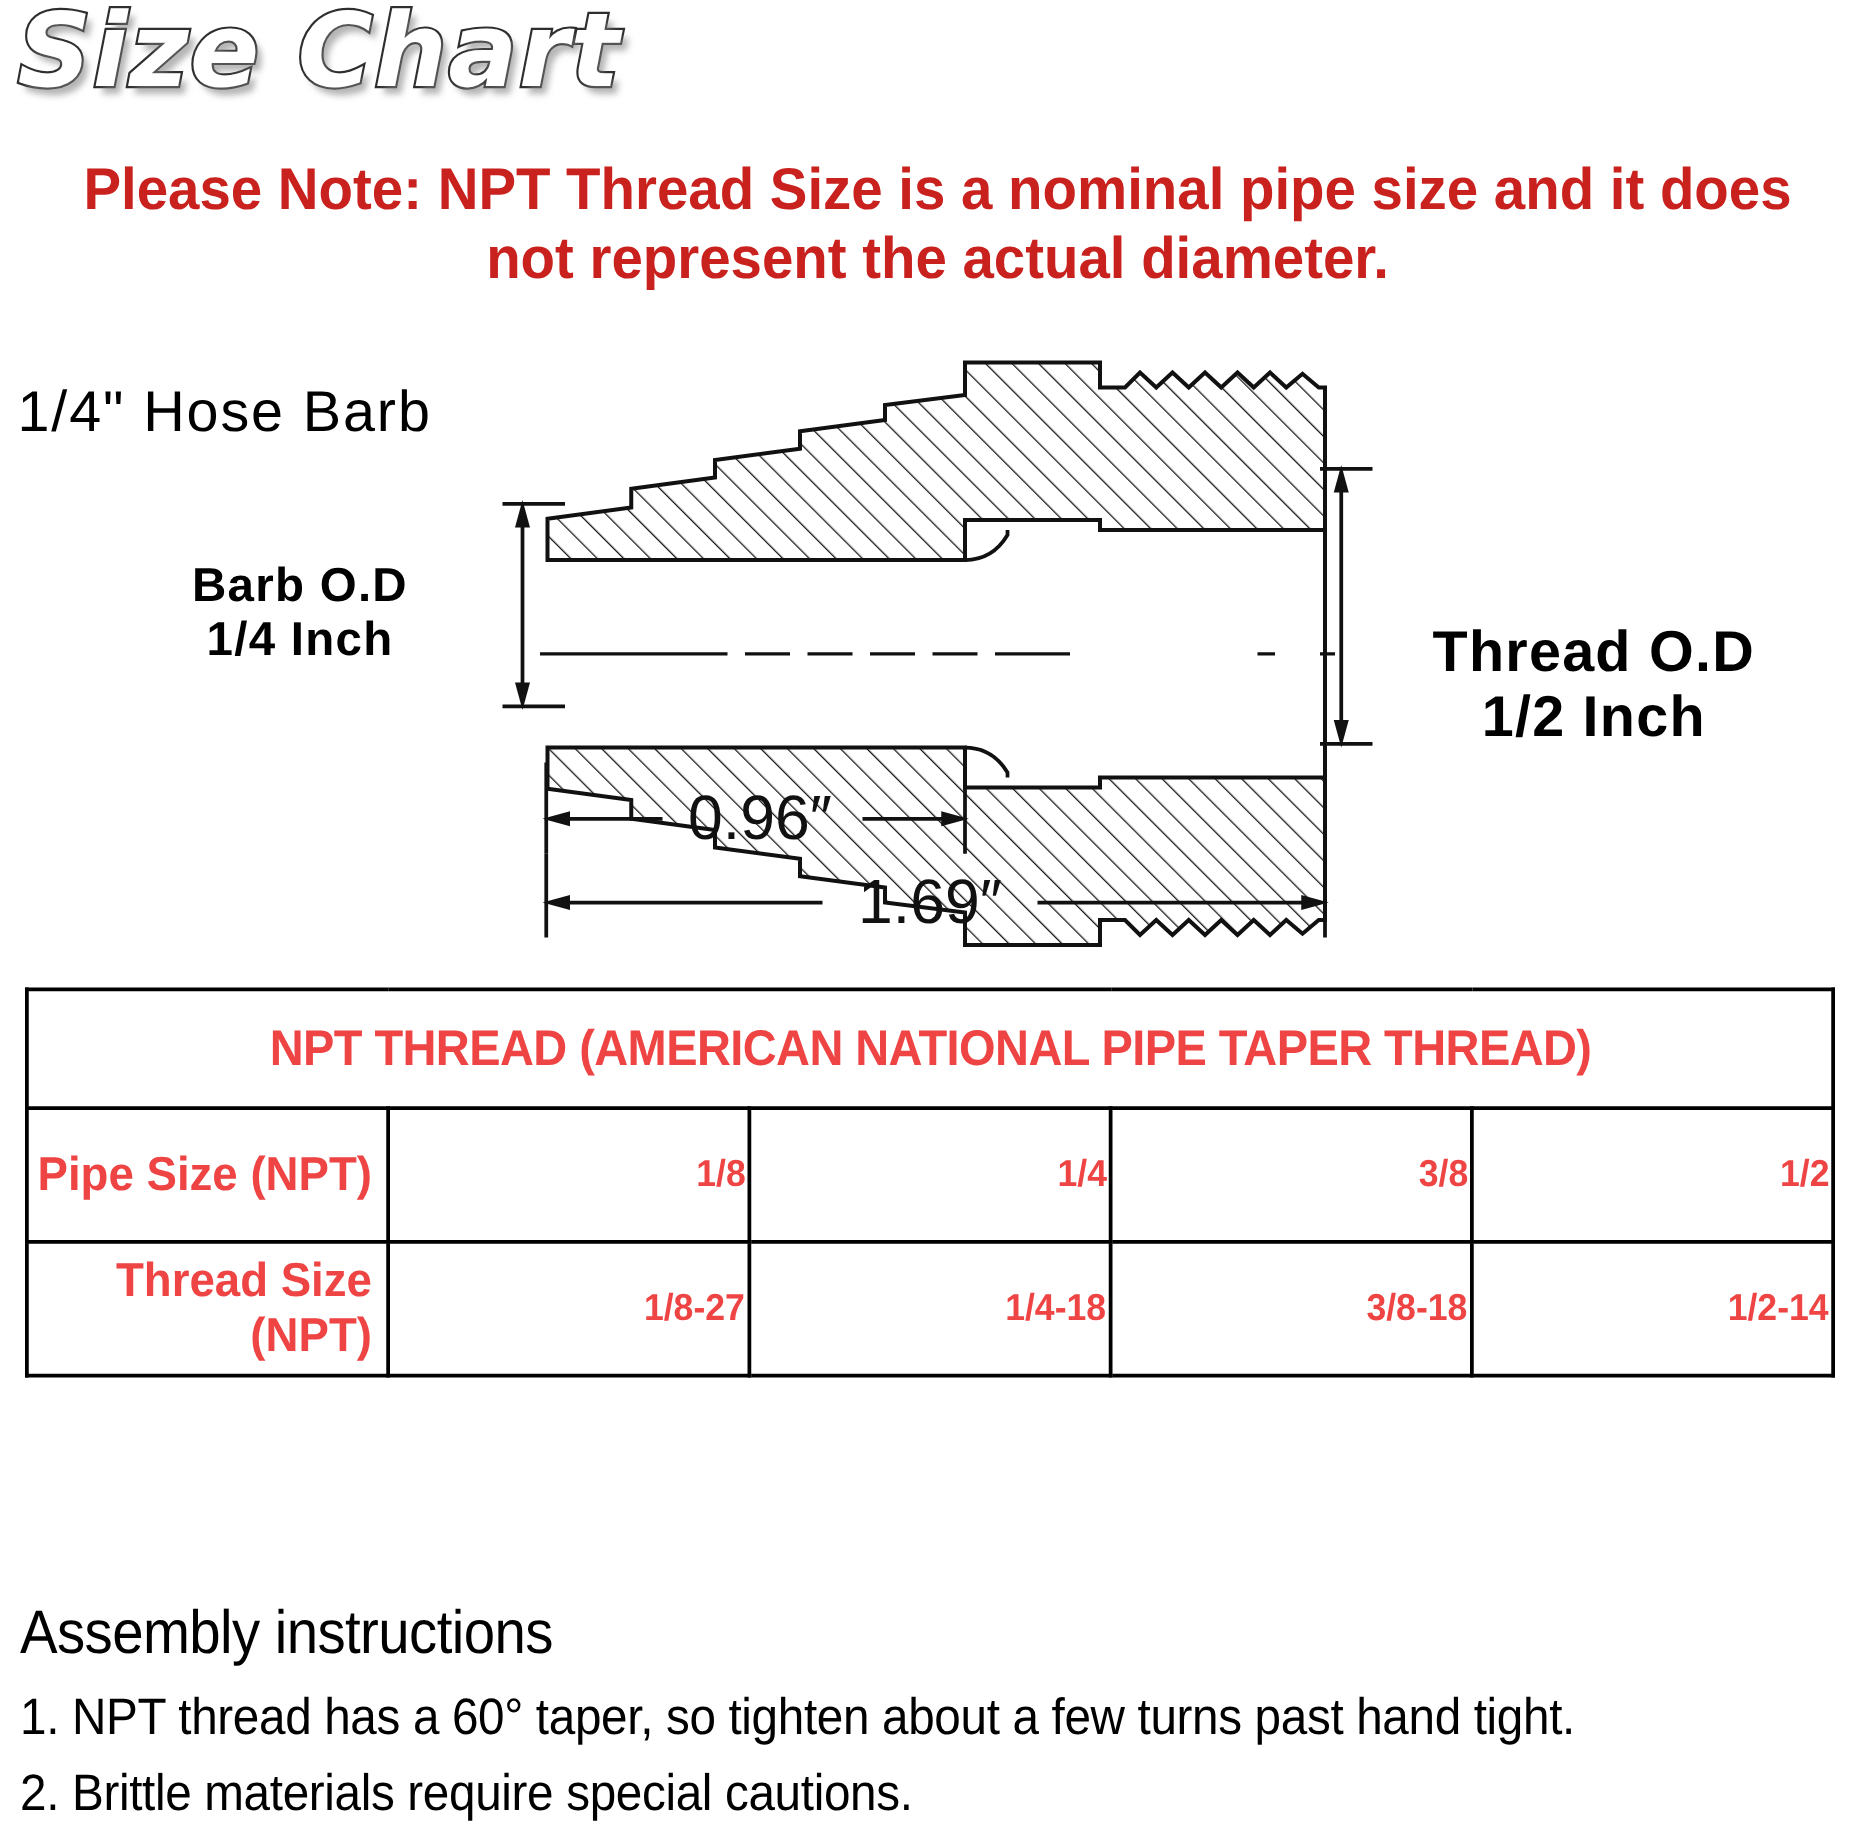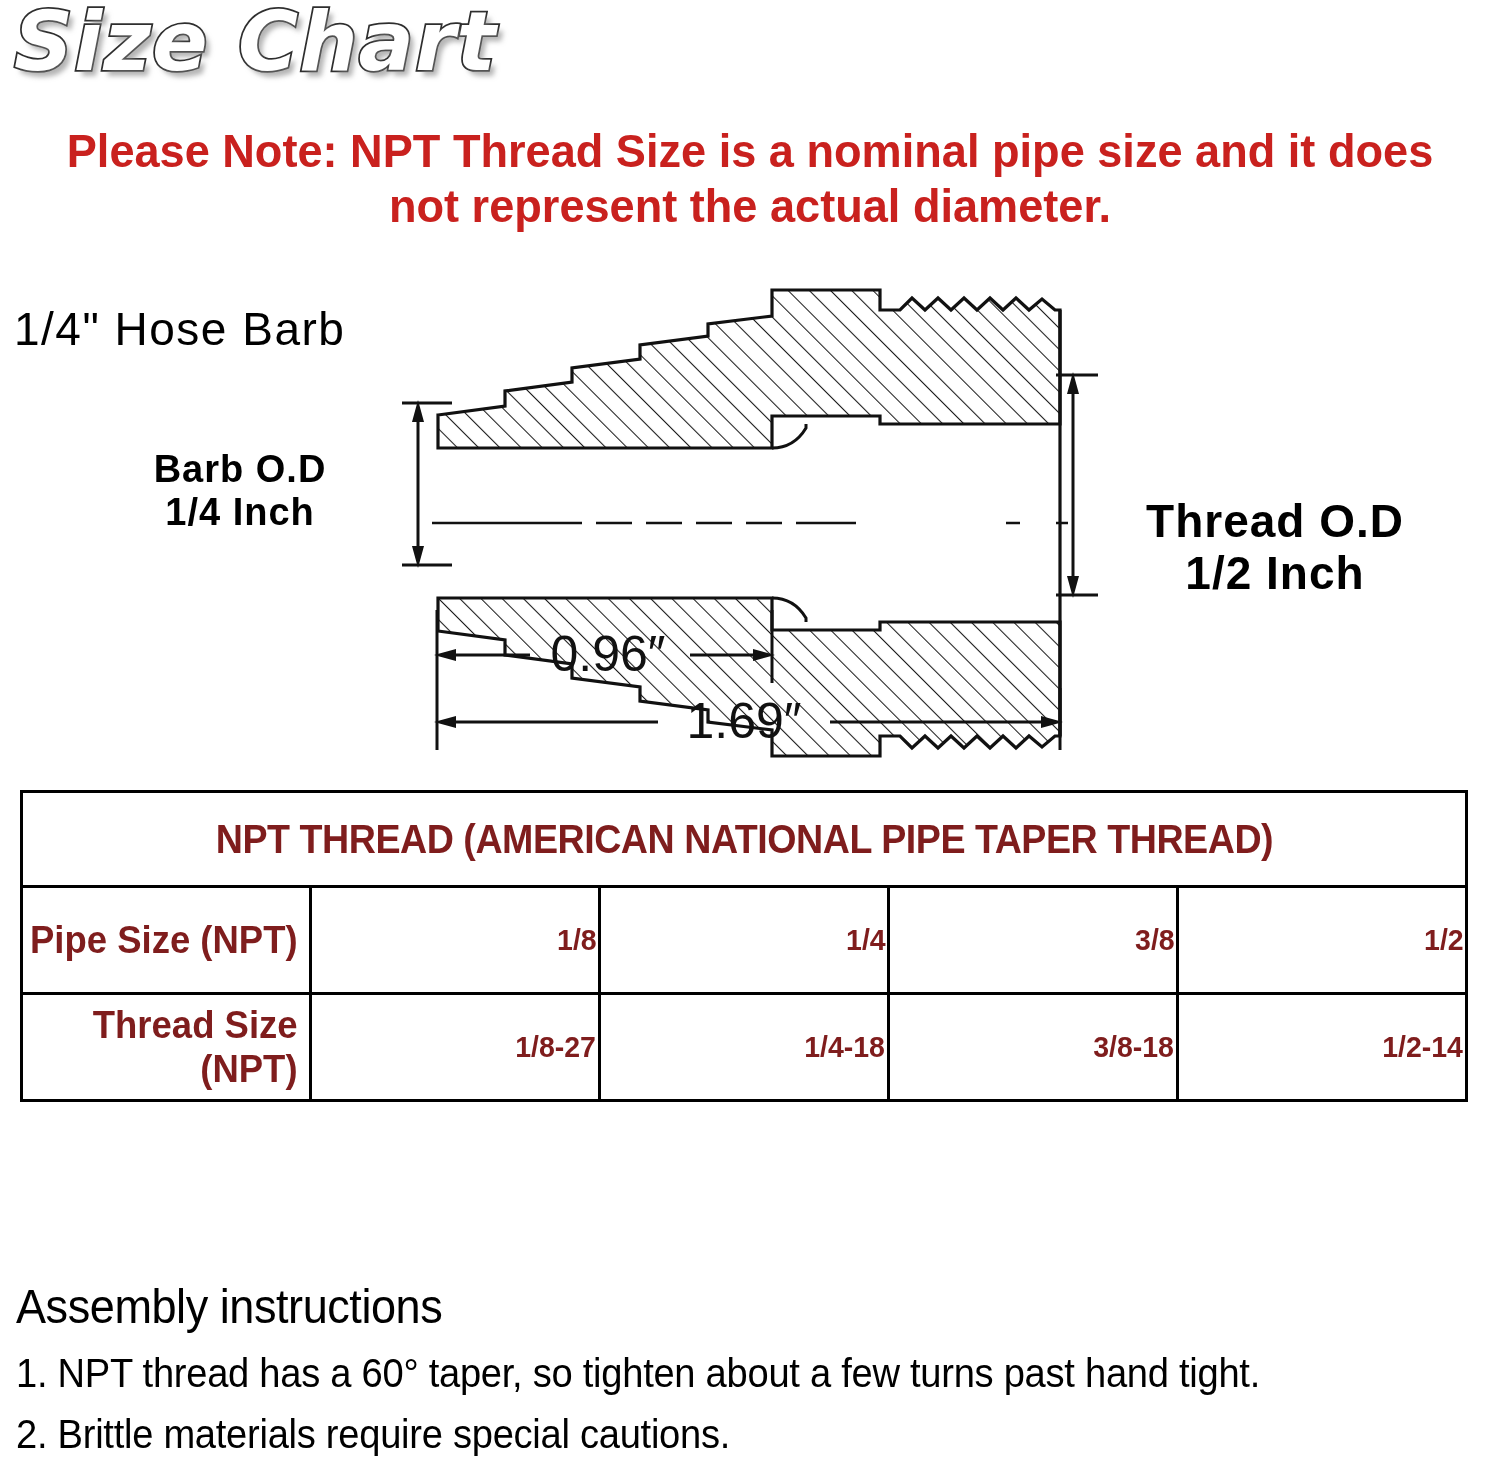--- a/index.html
+++ b/index.html
@@ -103,21 +103,21 @@
   table.npt {
     border-collapse: collapse;
     width: 100%;
     table-layout: fixed;
   }
   table.npt th, table.npt td {
     border: 3px solid #000;
     padding: 0;
     font-family: "Liberation Sans", sans-serif;
     font-weight: 700;
-    color: #7f1d1d;
+    color: #ef4444;
   }
   th.hdr {
     height: 92px;
     font-size: 40px;
     text-align: center;
     letter-spacing: -0.5px;
     transform: none;
   }
   th.hdr span { display: inline-block; transform: scaleX(0.94); }
   td.rowlabel {

